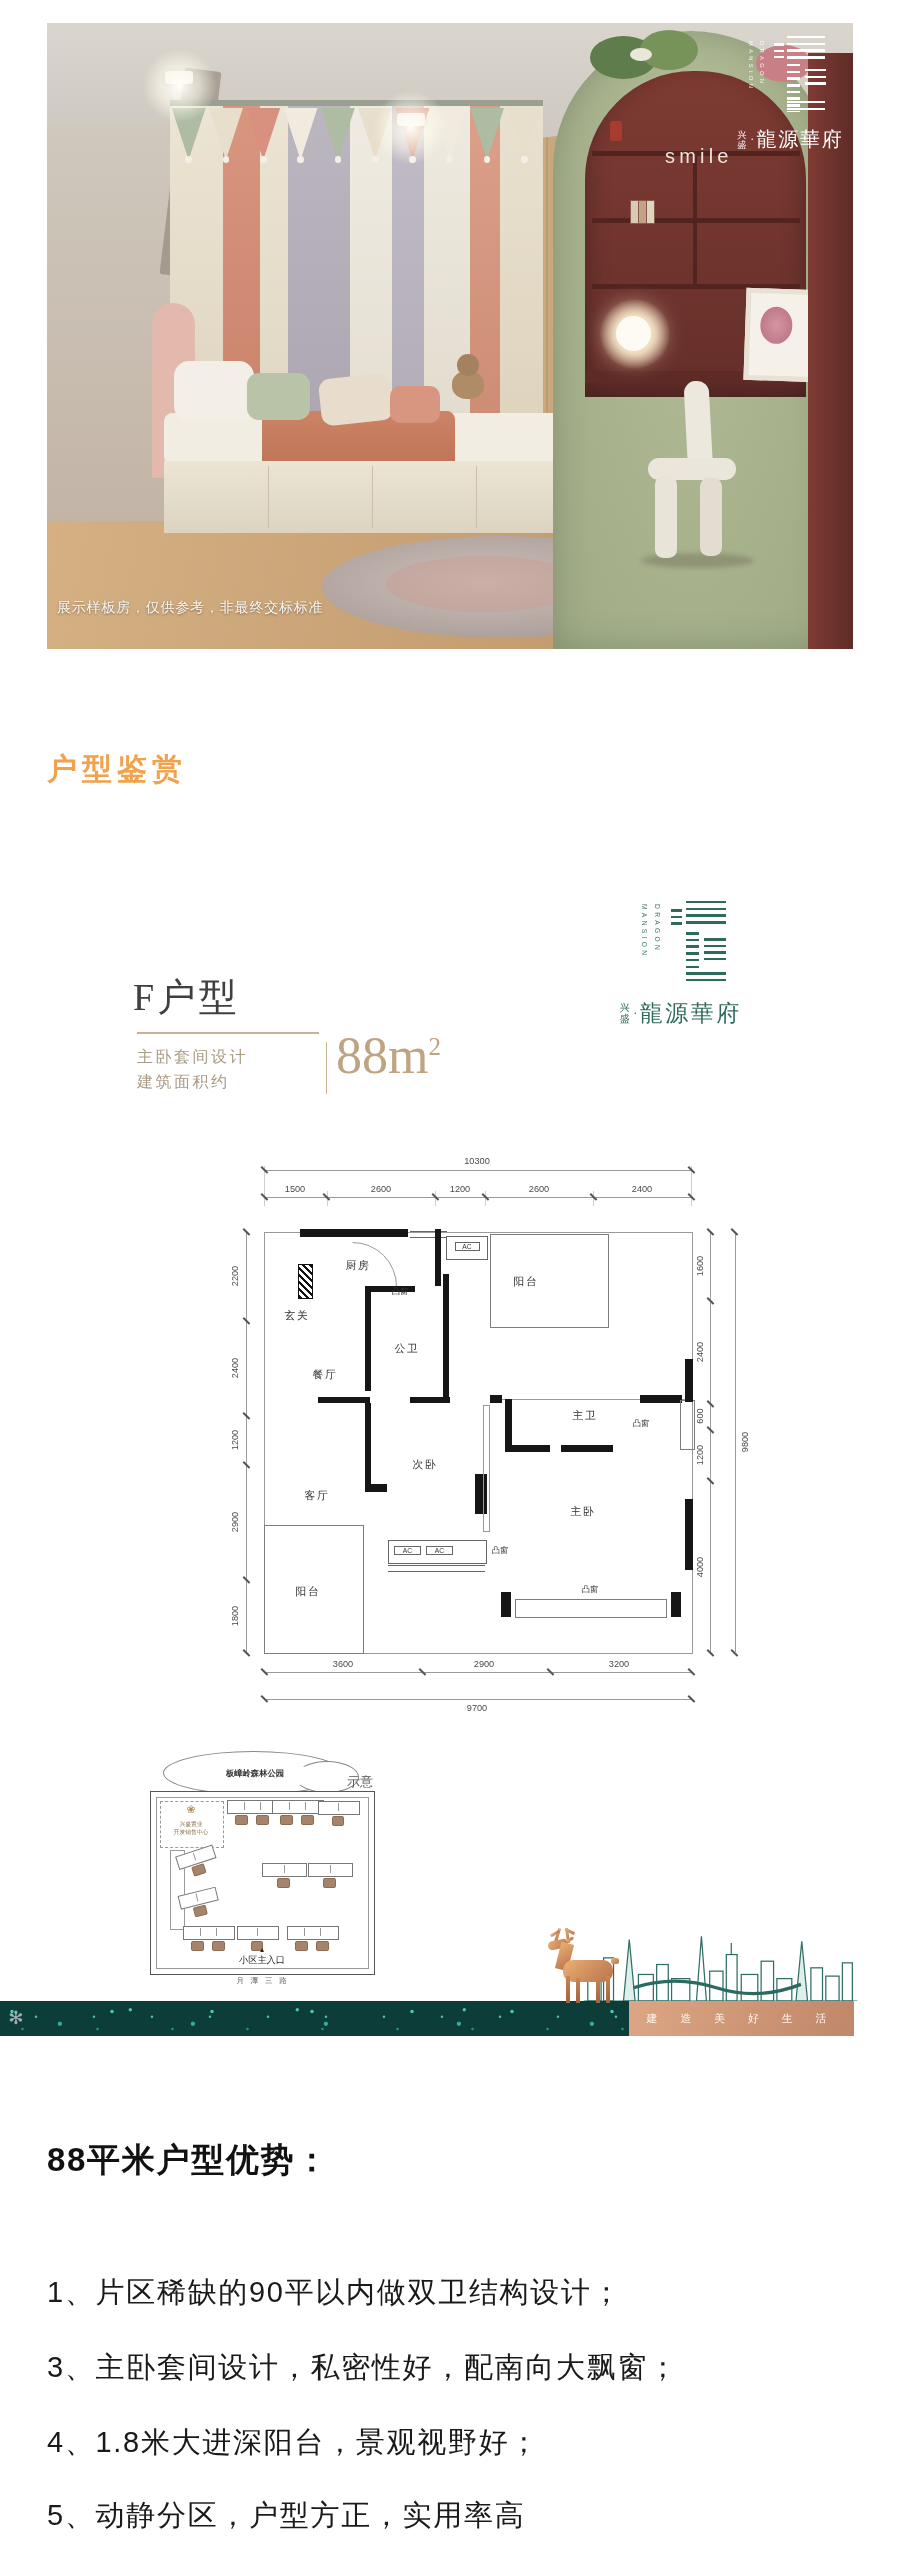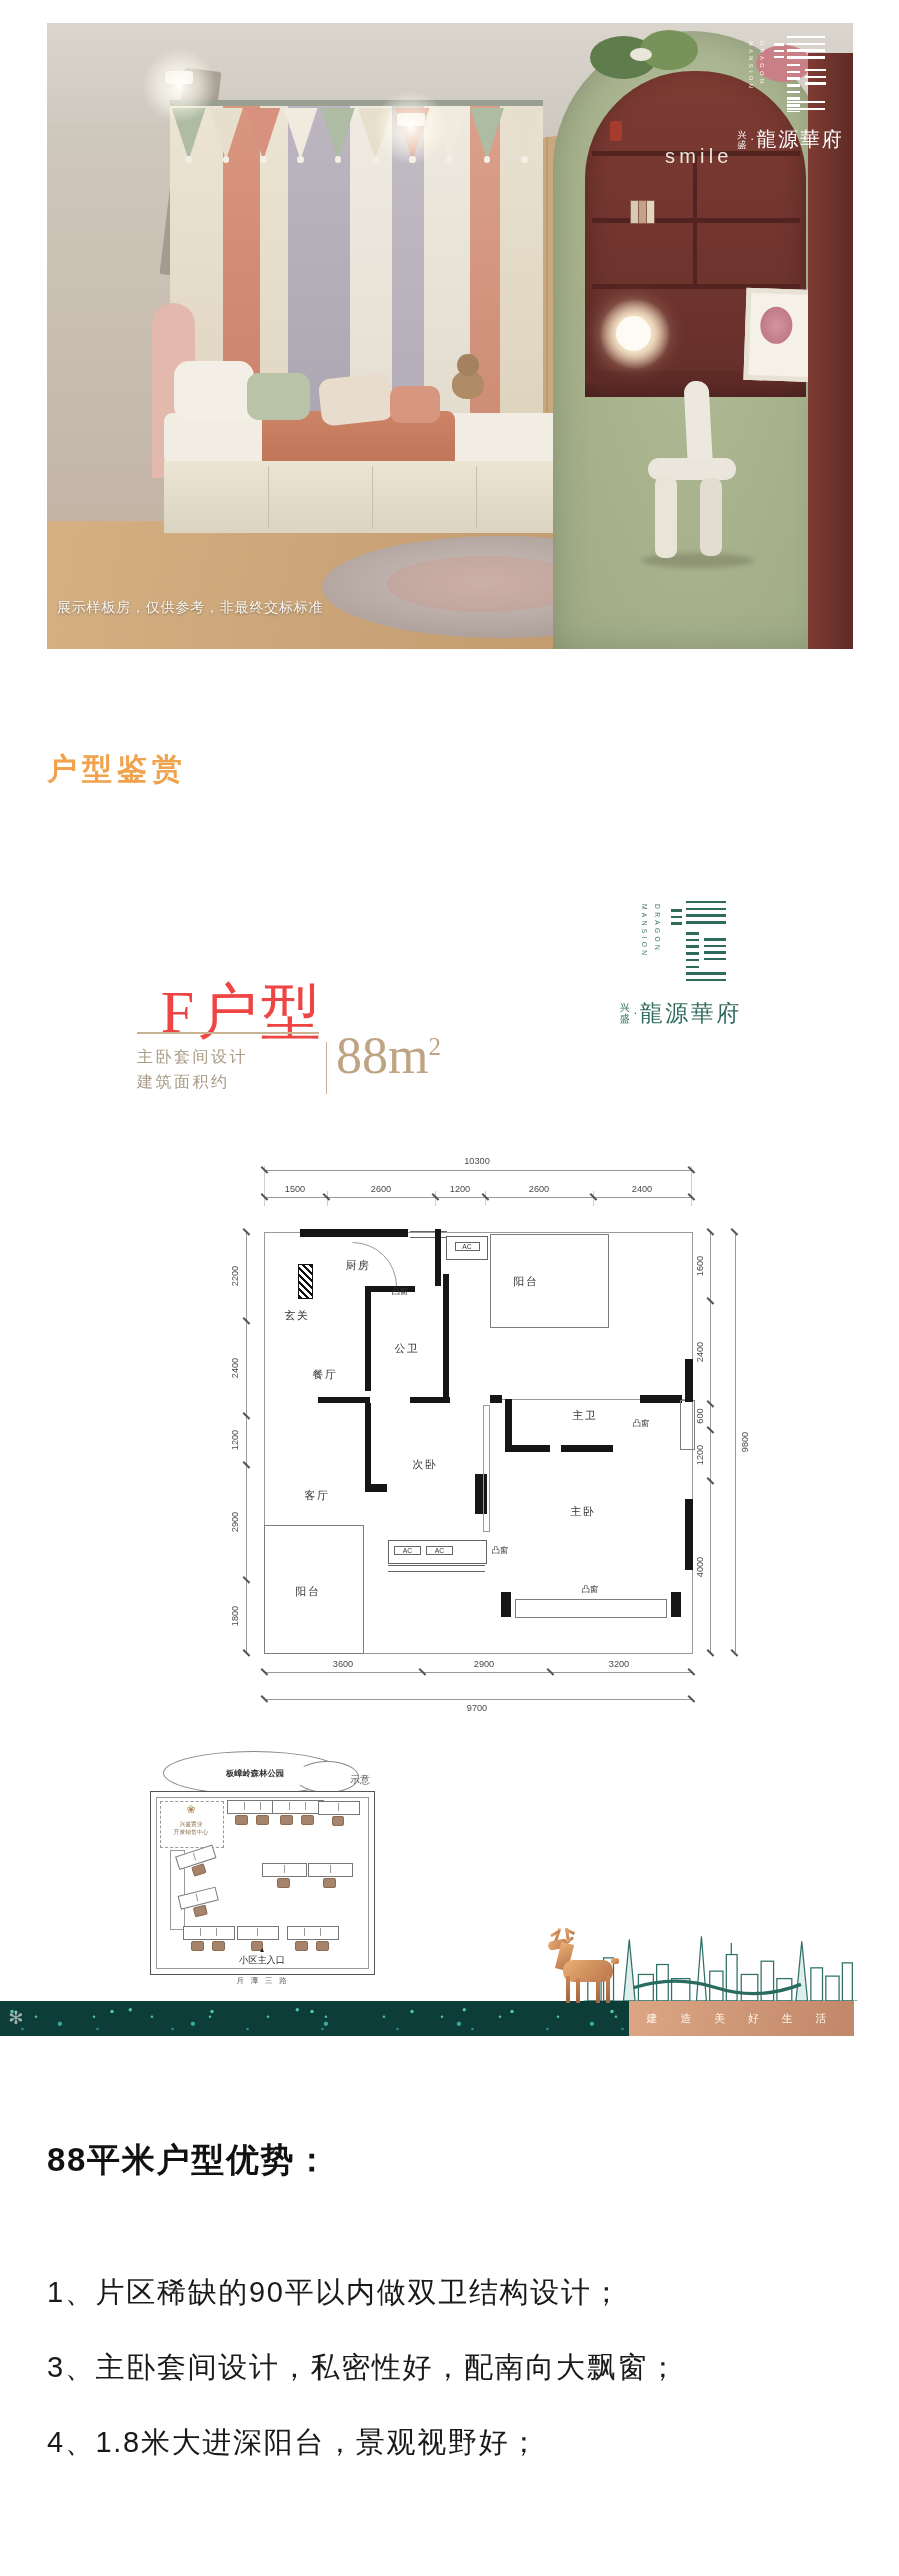--- a/index.html
+++ b/index.html
@@ -68,22 +68,22 @@
   .wm{left:10px;top:576px;color:rgba(255,255,255,.93);font-size:14px;letter-spacing:0.8px;text-shadow:0 0.8px 2.5px rgba(0,0,0,.4)}
   
   .bars i{background-image:repeating-linear-gradient(to bottom,currentColor 0 2.5px,transparent 2.5px 6.7px)}
   .heroLogo{left:689px;top:13.3px;width:113px;height:127px;color:#fff}
   .vtxt{writing-mode:vertical-lr;font-size:5.8px;letter-spacing:3.3px;opacity:.9}
   .cnrow{display:flex;align-items:center;gap:2.5px;font-family:"Liberation Serif",serif;font-weight:bold}
   .cnpre{width:11.7px;font-size:9.2px;line-height:10px;text-align:center;word-break:break-all}
   
   .secTitle{left:47px;top:749px;font-size:30px;font-weight:bold;letter-spacing:5px}
   
-  .unitName{left:133px;top:972px;width:191px;text-align:right;font-family:"Liberation Serif",serif;
-            font-size:60px;color:#ef4444;letter-spacing:3.3px}
+  .unitName{left:133px;top:972px;width:191px;text-align:left;font-family:"Liberation Serif",serif;
+            font-size:38px;color:#404040;letter-spacing:3.3px}
   .rule{left:137px;top:1032px;width:182px;height:1.7px;background:#c9b292}
   .spec{left:137px;top:1044px;font-size:16px;color:#a89a85;letter-spacing:2.5px;line-height:25px}
   .vdiv{left:326px;top:1042px;width:0.8px;height:52px;background:#c9b292}
   .area{left:336px;top:1026px;font-family:"Liberation Serif",serif;font-size:52px;color:#bfa483}
   .area sup{font-size:25px}
   .brand{left:619px;top:901px;width:183px;height:133px;color:#2e6b5c}
   
   .fp{left:225px;top:1149px;width:533px;height:583px;font-family:"Liberation Sans",sans-serif}
   .hline{height:0.8px;background:#9a9a9a}
   .vline{width:0.8px;background:#9a9a9a}
@@ -388,21 +388,21 @@
     <u class="slab" style="left:275px;top:401px">凸窗</u>
     <u class="rlab" style="left:83px;top:443px">阳台</u>
     <u class="slab" style="left:365px;top:440px">凸窗</u>
   </div>
 
   <div class="abs sp">
     <i class="cloud" style="left:23px;top:3.3px;width:178px;height:42px"></i>
     <i class="cloud" style="left:155px;top:13.3px;width:62px;height:30px"></i>
     <i class="cloud" style="left:50px;top:11.7px;width:125px;height:30px;border:none"></i>
     <u class="dh" style="left:115px;top:20px;font-size:8.3px;font-weight:bold;color:#333">板嶂岭森林公园</u>
-    <u class="dh" style="left:220px;top:25px;font-size:10px;color:#555">示意</u>
+    <u class="dh" style="left:220px;top:25px;font-size:13px;color:#555">示意</u>
     <i class="spframe" style="left:10px;top:43px;width:223px;height:182px;background:#fff"></i>
     <i class="spframe2" style="left:16px;top:49px;width:211px;height:170px"></i>
     <i class="dash" style="left:20px;top:53px;width:62px;height:45px"></i>
     <u class="knot" style="left:51px;top:55px">❀</u>
     <u class="sotxt" style="left:51px;top:72px">兴盛置业</u>
     <u class="sotxt" style="left:51px;top:80px">开发销售中心</u>
     <i class="thin2" style="left:30px;top:102px;width:13.3px;height:78px"></i>
     <div class="abs" style="left:87px;top:52px">
         <div class="cl">
           <i style="left:16.7px"></i>
@@ -535,15 +535,16 @@
       <i class="leg" style="left:63px;top:50px;width:4.2px;height:25px"></i>
       <i class="leg" style="left:73px;top:48px;width:4.2px;height:27px"></i>
       <i style="left:78px;top:30px;width:7.5px;height:5.8px;border-radius:2.5px"></i>
     </div>
   </div>
 
   <u class="abs advHead">88平米户型优势：</u>
   <u class="abs advItem" style="top:2273px">1、片区稀缺的90平以内做双卫结构设计；</u>
   <u class="abs advItem" style="top:2348px">3、主卧套间设计，私密性好，配南向大飘窗；</u>
   <u class="abs advItem" style="top:2423px">4、1.8米大进深阳台，景观视野好；</u>
+  <u class="abs advItem" style="top:2496px">5、动静分区，户型方正，实用率高</u>
 
 </div>
 
 
 </body></html>

